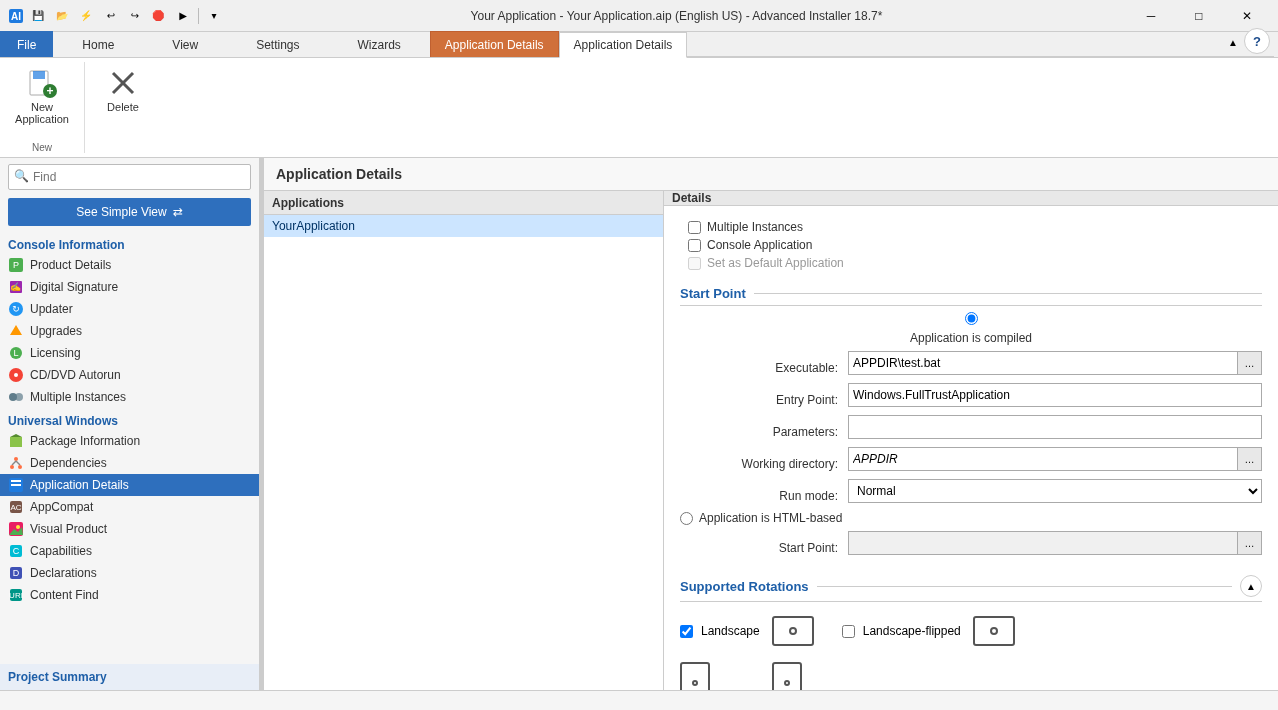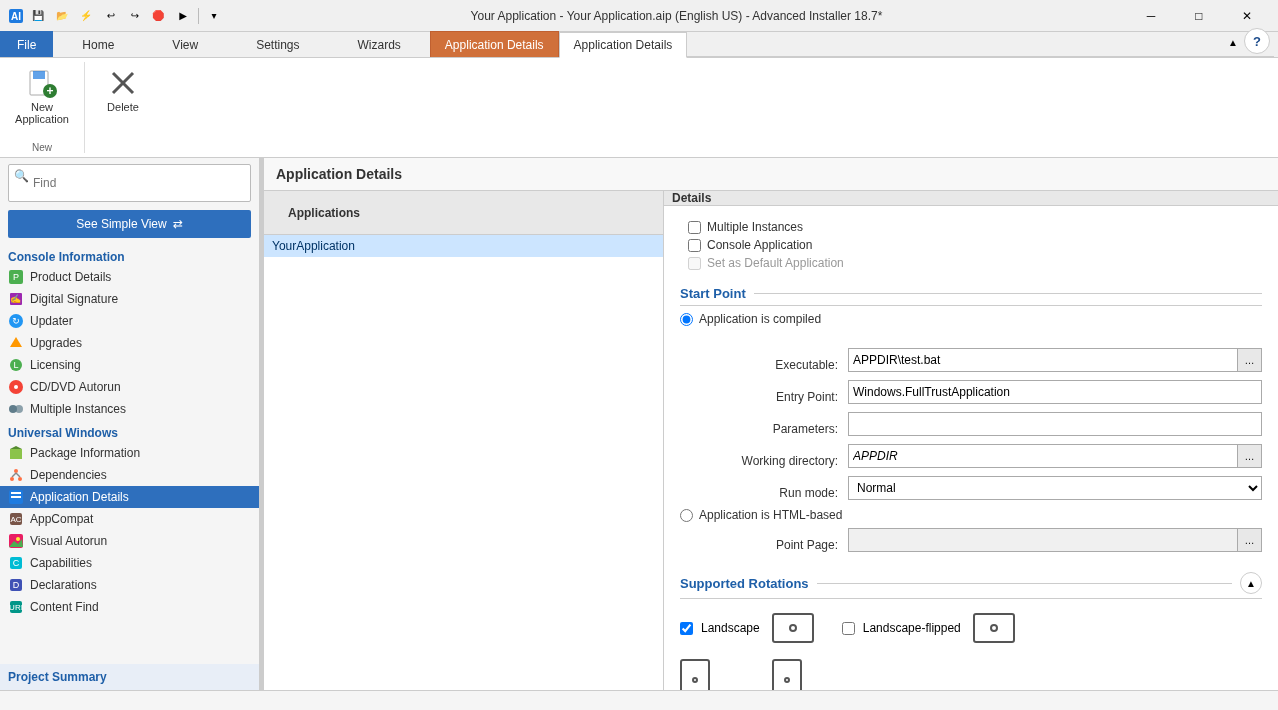--- a/index.html
+++ b/index.html
@@ -32,39 +32,39 @@
     .ribbon-icon-large { width: 32px; height: 32px; display: flex; align-items: center; justify-content: center; }
     .ribbon-label { font-size: 11px; text-align: center; color: #333; margin-top: 2px; }
     .ribbon-group-label { font-size: 10px; color: #666; text-align: center; margin-top: auto; }
 
     
     .main-area { display: flex; flex: 1; overflow: hidden; }
 
     
     .sidebar { width: 260px; min-width: 260px; background: #f5f5f5; border-right: 1px solid #ccc; display: flex; flex-direction: column; overflow: hidden; }
     .search-box { margin: 6px 8px; position: relative; }
-    .search-box input { width: 100%; height: 38px; padding: 0 8px 0 24px; border: 1px solid #bbb; background: white; font-size: 12px; border-radius: 2px; }
+    .search-box input { width: 100%; height: 26px; padding: 0 8px 0 24px; border: 1px solid #bbb; background: white; font-size: 12px; border-radius: 2px; }
     .search-icon-pos { position: absolute; left: 6px; top: 5px; color: #888; font-size: 12px; }
     .simple-view-btn { margin: 2px 8px 6px 8px; height: 28px; background: #2e6fbd; color: white; border: none; cursor: pointer; display: flex; align-items: center; justify-content: center; gap: 6px; font-size: 12px; border-radius: 2px; }
     .sidebar-content { flex: 1; overflow-y: auto; overflow-x: hidden; }
     .sidebar-section-label { color: #1e5fa8; font-size: 12px; font-weight: bold; padding: 6px 8px 2px 8px; }
     .sidebar-item { display: flex; align-items: center; gap: 6px; padding: 3px 8px; cursor: pointer; font-size: 12px; color: #333; }
     .sidebar-item.active { background: #2e6fbd; color: white; }
     .sidebar-item-icon { width: 16px; height: 16px; display: flex; align-items: center; justify-content: center; flex-shrink: 0; }
     .sidebar-project-summary { padding: 6px 8px; color: #1e5fa8; font-size: 12px; font-weight: bold; background: #e8eef7; }
 
     
     .content-area { flex: 1; display: flex; flex-direction: column; overflow: hidden; background: #fff; }
     .content-header { padding: 8px 12px; border-bottom: 1px solid #ccc; background: #f8f8f8; }
     .content-header-title { font-size: 14px; font-weight: bold; color: #333; }
     
     
     .app-details-panel { display: flex; flex: 1; overflow: hidden; }
     .app-list-col { width: 400px; min-width: 400px; border-right: 1px solid #ccc; display: flex; flex-direction: column; }
-    .col-header { height: 44px; background: #e8e8e8; border-bottom: 1px solid #ccc; display: flex; align-items: center; padding: 0 24px; font-size: 12px; font-weight: 600; color: #333; }
+    .col-header { height: 24px; background: #e8e8e8; border-bottom: 1px solid #ccc; display: flex; align-items: center; padding: 0 8px; font-size: 12px; font-weight: 600; color: #333; }
     .app-list-items { flex: 1; overflow-y: auto; }
     .app-list-item { padding: 4px 8px; cursor: pointer; font-size: 12px; }
     .app-list-item.selected { background: #cce5ff; color: #003366; }
 
     .details-col { flex: 1; display: flex; flex-direction: column; overflow-y: auto; padding: 8px 16px; }
 
     
     .checks-group { display: flex; flex-direction: column; gap: 4px; padding: 6px 8px; }
     .check-row { display: flex; align-items: center; gap: 6px; font-size: 12px; }
     .check-row input[type=checkbox] { width: 13px; height: 13px; }
@@ -298,21 +298,21 @@
         <span>AppCompat</span>
       </div>
       <div class="sidebar-item">
         <div class="sidebar-item-icon">
           <svg width="16" height="16" viewBox="0 0 16 16">
               <rect x="1" y="1" width="14" height="14" rx="2" fill="#e91e63"></rect>
               <circle cx="10" cy="6" r="2" fill="#ffeb3b"></circle>
               <polygon points="1,14 6,8 10,11 14,6 15,14" fill="#4caf50"></polygon>
             </svg>
         </div>
-        <span>Visual Autorun</span>
+        <span>Visual Product</span>
       </div>
       <div class="sidebar-item">
         <div class="sidebar-item-icon">
           <svg width="16" height="16" viewBox="0 0 16 16">
               <rect x="2" y="2" width="12" height="12" rx="2" fill="#00bcd4"></rect>
               <text x="8" y="11" text-anchor="middle" fill="white" font-size="9">C</text>
             </svg>
         </div>
         <span>Capabilities</span>
       </div>
@@ -373,21 +373,21 @@
             <input type="checkbox" id="chk-default" disabled="" style="">
             <label for="chk-default">Set as Default Application</label>
           </div>
         </div>
 
         <div class="section-title">
           <span>Start Point</span>
           <span style="flex:1; height:1px; background:#ccc; margin-left:8px;"></span>
         </div>
 
-        <div class="check-row" style="margin-bottom:22px;">
+        <div class="check-row" style="margin-bottom:6px;flex-direction:column;">
           <input type="radio" id="radio-compiled" name="start-point" checked="" style="">
           <label for="radio-compiled">Application is compiled</label>
         </div>
 
         <div class="form-row radio-indent">
           <div class="form-label">Executable:</div>
           <div class="form-control-with-btn">
             <input type="text" class="" value="APPDIR\test.bat" style="flex: 1 1 0%; height: 24px; border: 1px solid rgb(170, 170, 170); font-size: 12px; padding: 0px 4px;">
             <button class="browse-btn">…</button>
           </div>
@@ -419,21 +419,21 @@
             <option>Maximized</option>
           </select>
         </div>
 
         <div class="check-row" style="margin-bottom:6px;">
           <input type="radio" id="radio-html" name="start-point" style="">
           <label for="radio-html">Application is HTML-based</label>
         </div>
 
         <div class="form-row radio-indent">
-          <div class="form-label">Point Page:</div>
+          <div class="form-label">Start Point:</div>
           <div class="form-control-with-btn">
             <input type="text" value="" disabled="" style="flex: 1 1 0%; height: 24px; border: 1px solid rgb(170, 170, 170); font-size: 12px; padding: 0px 4px; background: rgb(240, 240, 240);">
             <button class="browse-btn">…</button>
           </div>
         </div>
 
         <div class="section-title" style="margin-top:12px;">
           <span>Supported Rotations</span>
           <span style="flex:1; height:1px; background:#ccc; margin-left:8px; display:inline-block; vertical-align:middle;"></span>
           <button style="background:none;border:1px solid #ccc;border-radius:50%;width:22px;height:22px;cursor:pointer;display:flex;align-items:center;justify-content:center;margin-left:8px;font-size:10px;">▲</button>

